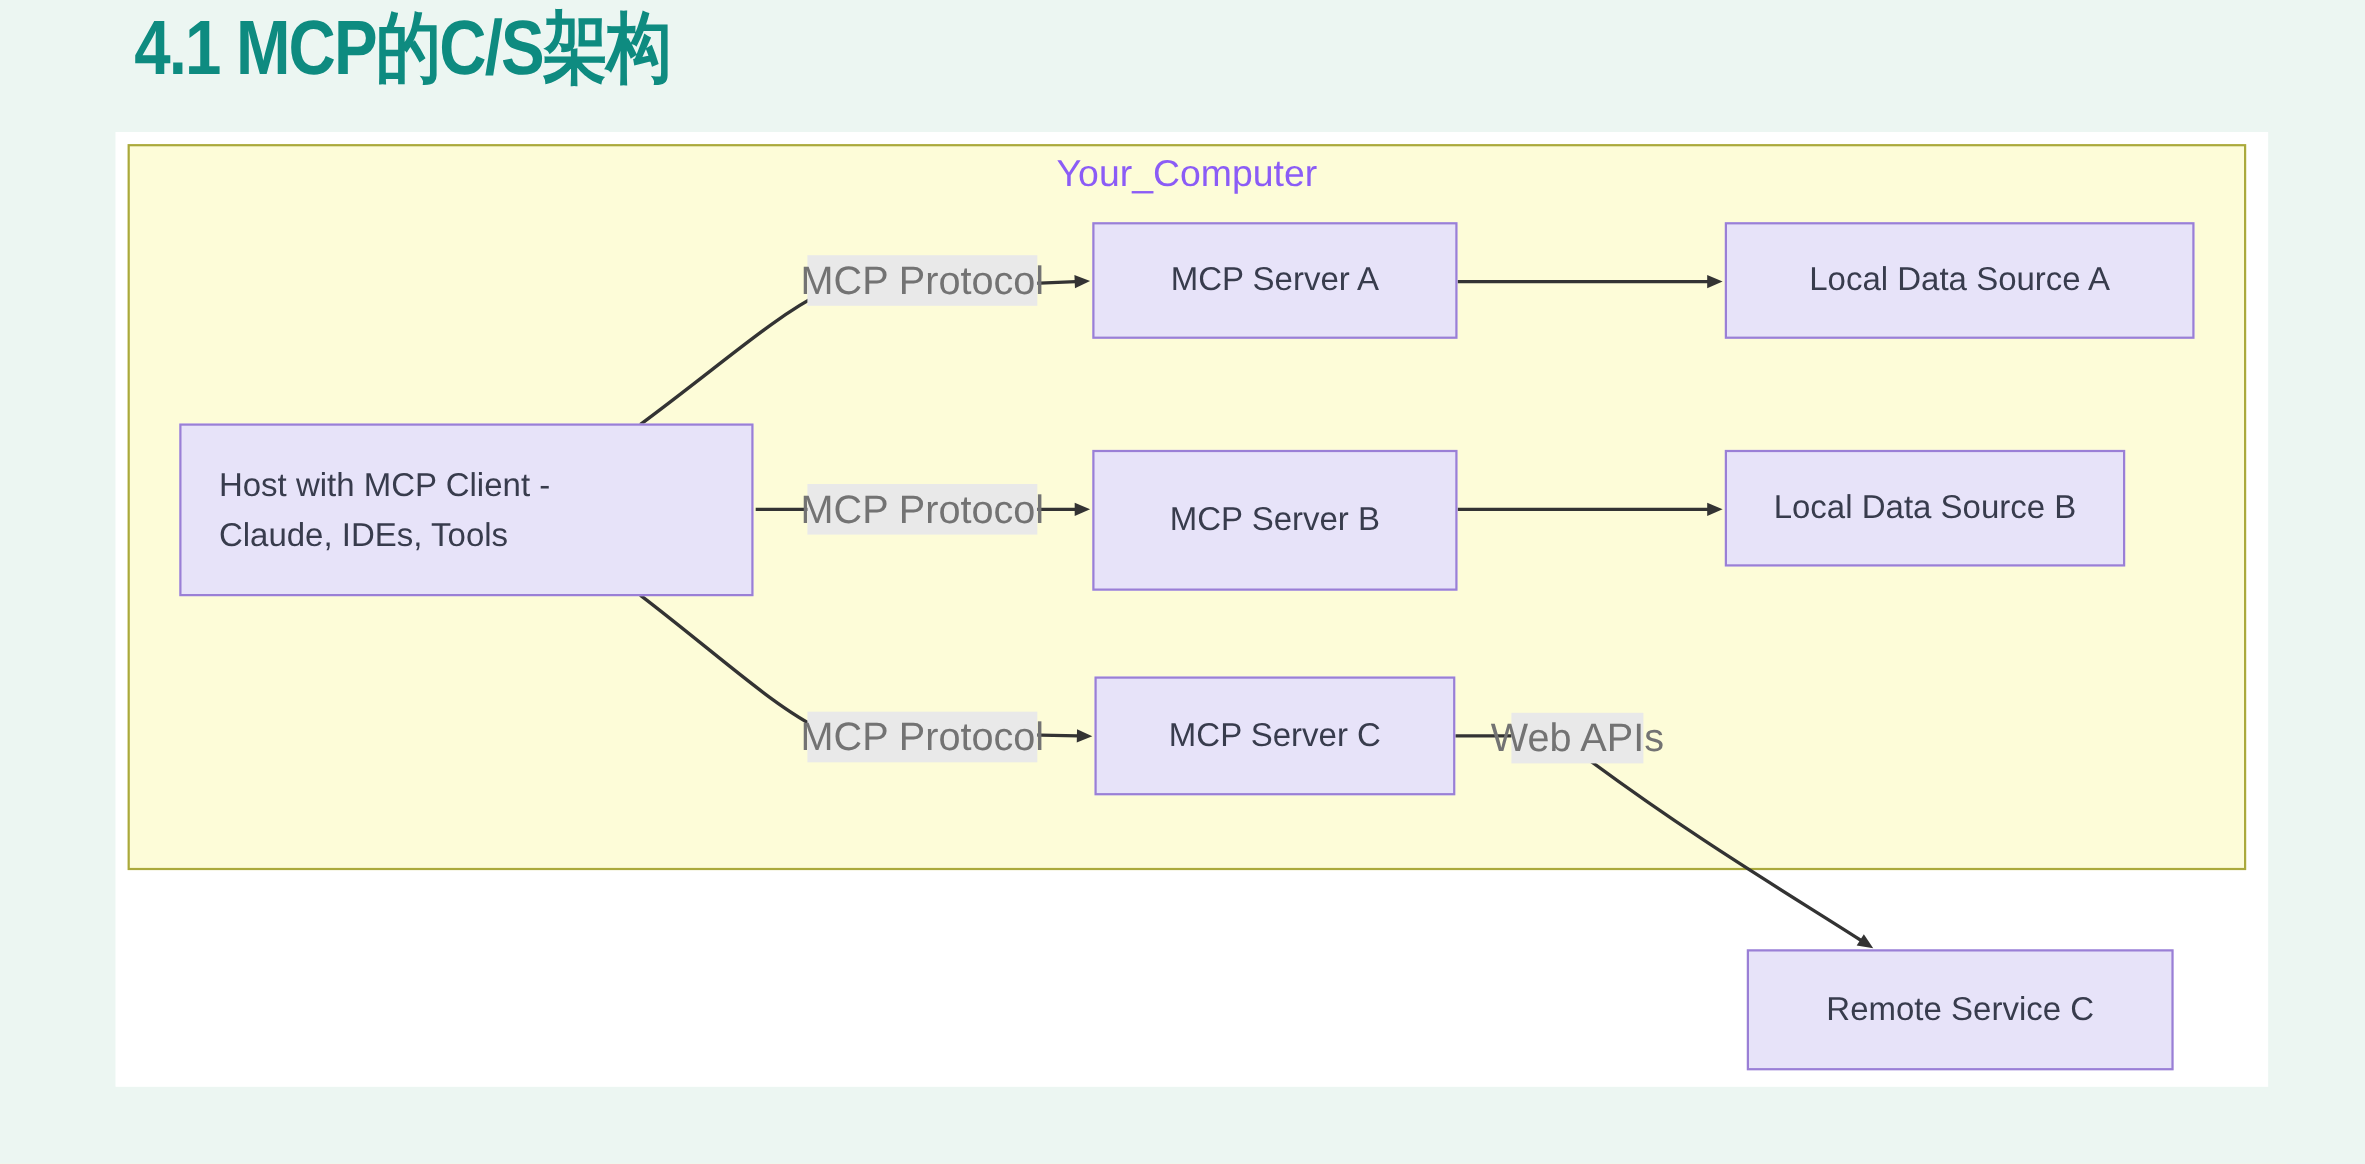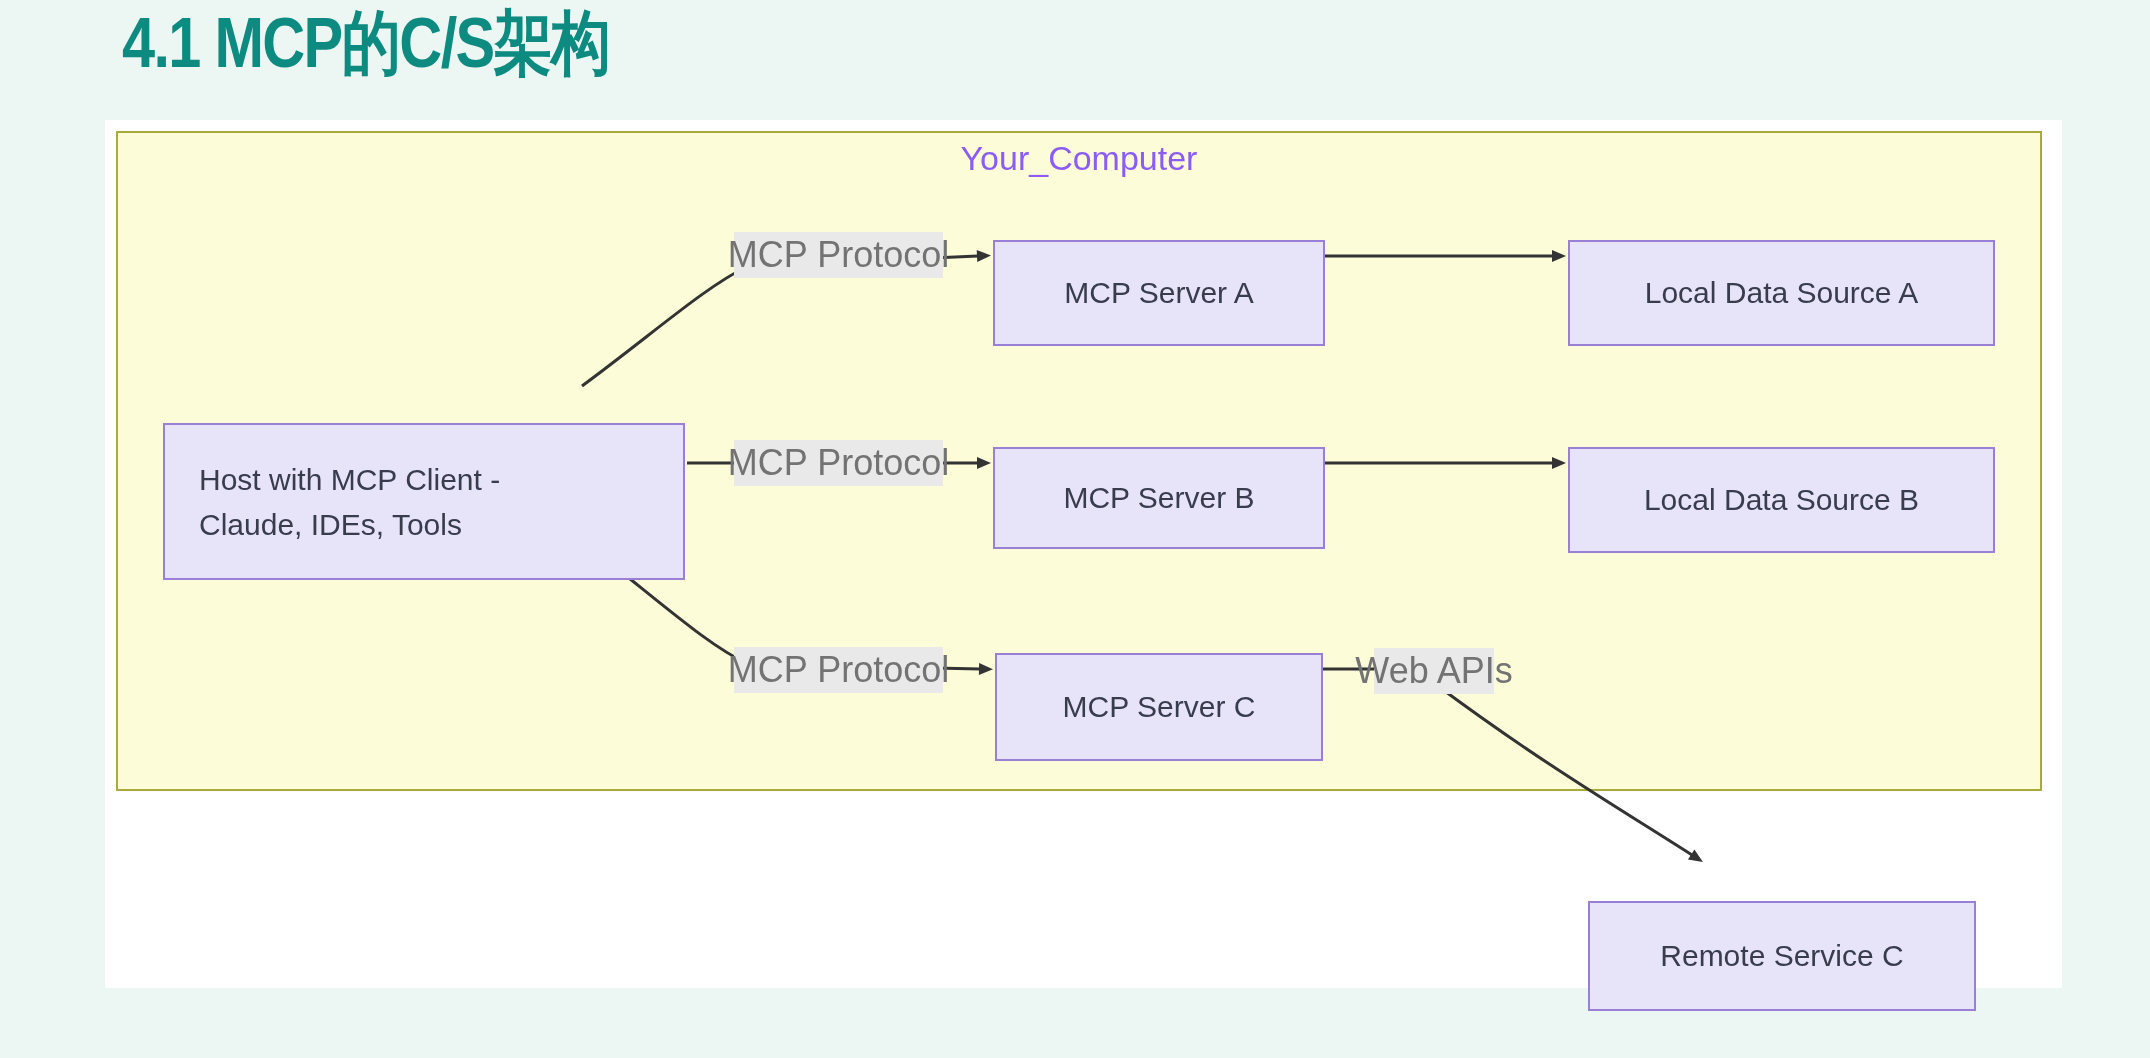--- a/index.html
+++ b/index.html
@@ -50,32 +50,31 @@
   .edges .arrowhead{ fill:var(--line,#333333); }
   .node{
     position:absolute;
     background:var(--node-fill,#e7e3f9);
     border:2px solid var(--node-border,#9a7fd6);
     box-sizing:border-box;
     color:var(--text,#383c4d);
     font-size:30px;
     display:flex;align-items:center;justify-content:center;
     text-align:center;
-    margin-top:38px;
   }
   .node-host{
     left:163px;top:385px;width:522px;height:157px;
     flex-direction:column;align-items:flex-start;justify-content:center;
     padding-left:34px;line-height:45px;text-align:left;
   }
   .node-server-a{left:993px;top:202px;width:332px;height:106px;}
-  .node-server-b{left:993px;top:409px;width:332px;height:102px;}
+  .node-server-b{left:993px;top:409px;width:332px;height:128px;}
   .node-server-c{left:995px;top:615px;width:328px;height:108px;}
   .node-source-a{left:1568px;top:202px;width:427px;height:106px;}
-  .node-source-b{left:1568px;top:409px;width:427px;height:106px;}
+  .node-source-b{left:1568px;top:409px;width:364px;height:106px;}
   .node-remote-c{left:1588px;top:863px;width:388px;height:110px;}
   .edge-label{
     position:absolute;
     background:var(--edge-label-bg,#e9e9e9);
     color:#737373;
     font-size:36px;
     display:flex;align-items:center;justify-content:center;
     white-space:nowrap;
   }
   .edge-label-proto-a{left:734px;top:232px;width:209px;height:46px;}

